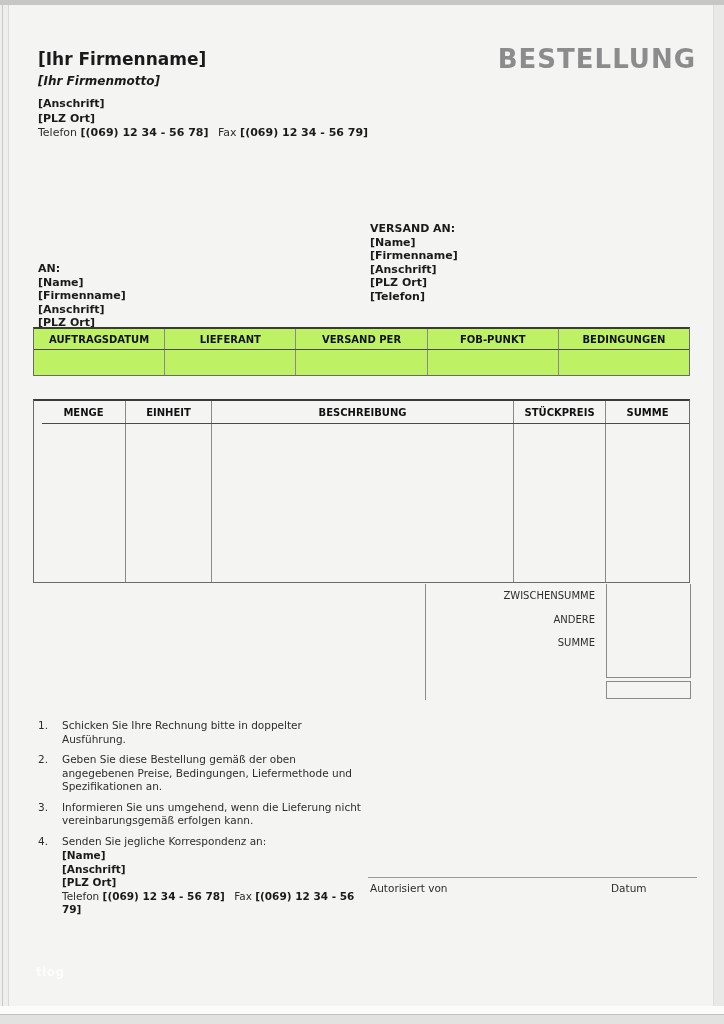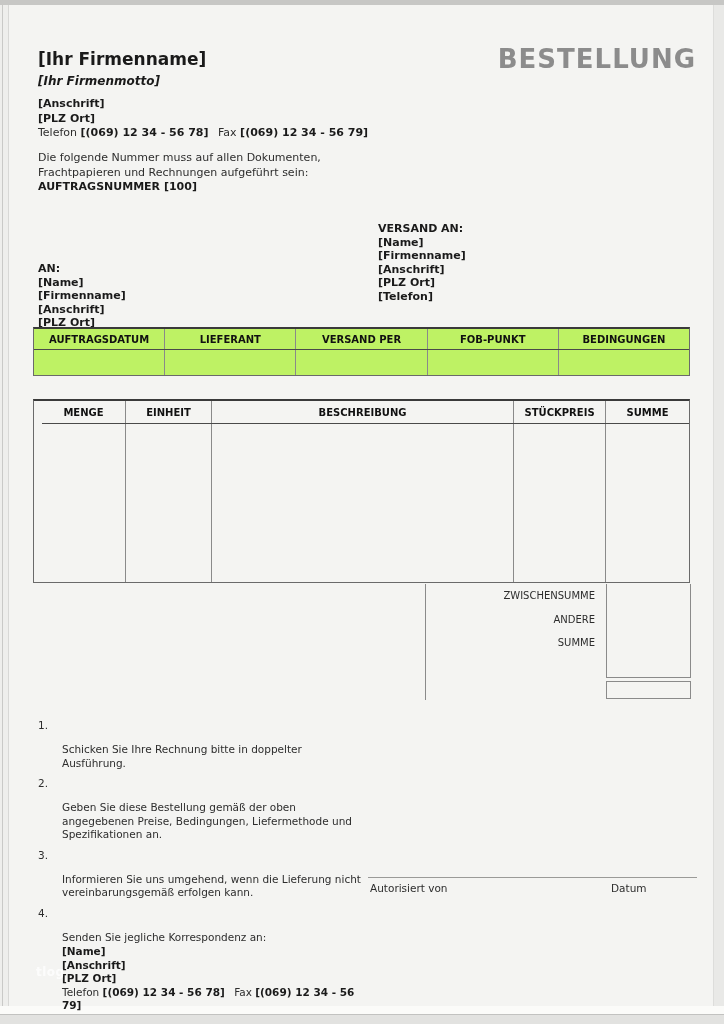--- a/index.html
+++ b/index.html
@@ -20,21 +20,21 @@
   .company-name { position:absolute; left:38px; top:49px; font-size:17px; font-weight:bold; color:#1a1a1a; }
   .motto { position:absolute; left:38px; top:74px; font-size:12px; font-weight:bold; font-style:italic; color:#1a1a1a; }
   .addr-block { position:absolute; left:38px; top:97px; font-size:11px; line-height:14.5px; }
   .addr-block .b { font-weight:bold; color:#1a1a1a; }
   .note-block { position:absolute; left:38px; top:151px; font-size:11px; line-height:14.5px; }
   .note-block .b { font-weight:bold; color:#1a1a1a; }
 
   
   .party { position:absolute; top:222px; font-size:11px; line-height:13.6px; font-weight:bold; color:#1a1a1a; }
   .party.an { left:38px;margin-top:40px; }
-  .party.versand { left:378px; }
+  .party.versand { left:370px; }
 
   
   .t1 { position:absolute; left:33px; top:327px; width:657px; border:1px solid #6a6a6a; border-top:2px solid #3a3a3a; background:#bef264; }
   .t1 .hrow { display:flex; border-bottom:1px solid #4a4a4a; }
   .t1 .hcell { flex:1; text-align:center; font-size:10px; font-weight:bold; color:#111; padding:5px 2px 4px; border-right:1px solid #8a8a8a; }
   .t1 .hcell:last-child, .t1 .bcell:last-child { border-right:none; }
   .t1 .brow { display:flex; height:25px; }
   .t1 .bcell { flex:1; border-right:1px solid #8a8a8a; }
 
   
@@ -50,21 +50,21 @@
   .totals-guide { position:absolute; left:425px; top:584px; width:1px; height:116px; background:#8a8a8a; }
   .totals-labels { position:absolute; left:426px; top:584px; width:169px; font-size:10px; color:#2d2d2d; text-align:right; }
   .totals-labels .trow { height:23.6px; display:flex; align-items:center; justify-content:flex-end; }
   .totals-box-main { position:absolute; left:606px; top:584px; width:85px; height:94px; border:1px solid #8a8a8a; border-top:none; }
   .totals-box-summe { position:absolute; left:606px; top:681px; width:85px; height:18px; border:1px solid #8a8a8a; }
 
   
   .instructions { position:absolute; left:38px; top:719px; width:330px; font-size:10.5px; line-height:13.5px; color:#2d2d2d; }
   .inst-item { display:flex; margin-bottom:7px; }
   .inst-num { width:24px; flex:none; }
-  .inst-text { flex:1;margin-top:24px; }
+  .inst-text { flex:1; }
   .corr-block { margin-left:24px; font-size:10.5px; line-height:13.5px; }
   .corr-block .b { font-weight:bold; color:#1a1a1a; }
 
   
   .sig { position:absolute; left:368px; top:877px; width:329px; border-top:1px solid #9a9a98; }
   .sig-auth { position:absolute; left:2px; top:4px; font-size:10.5px; }
   .sig-date { position:absolute; left:243px; top:4px; font-size:10.5px; }
 
   .watermark { position:absolute; left:36px; top:965px; font-size:12px; font-weight:bold; color:#ffffff; opacity:0.8; letter-spacing:0.5px; }
 </style>
@@ -89,25 +89,20 @@
     <div class="b">[Anschrift]</div>
     <div class="b">[PLZ Ort]</div>
     <div>
       <span>Telefon</span>
       <span class="b">[(069) 12 34 - 56 78]</span>
       <span style="margin-left:6px;">Fax</span>
       <span class="b">[(069) 12 34 - 56 79]</span>
     </div>
   </div>
 
-  <div class="note-block">
-    <div>Die folgende Nummer muss auf allen Dokumenten,</div>
-    <div>Frachtpapieren und Rechnungen aufgeführt sein:</div>
-    <div class="b">AUFTRAGSNUMMER [100]</div>
-  </div>
 
   <div class="party an">
     <div>AN:</div>
     <div>[Name]</div>
     <div>[Firmenname]</div>
     <div>[Anschrift]</div>
     <div>[PLZ Ort]</div>
     <div>[Telefon]</div>
   </div>
 

